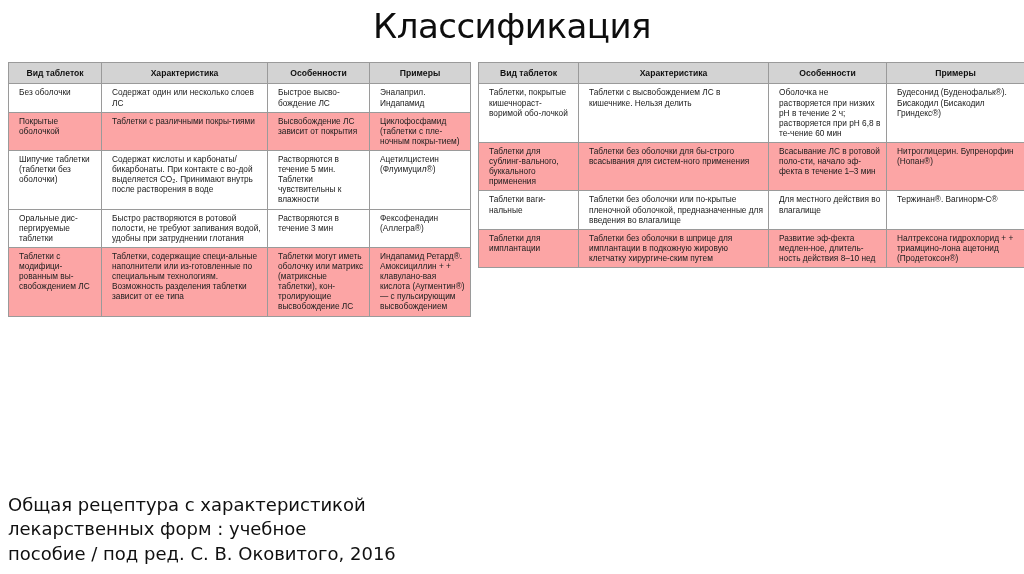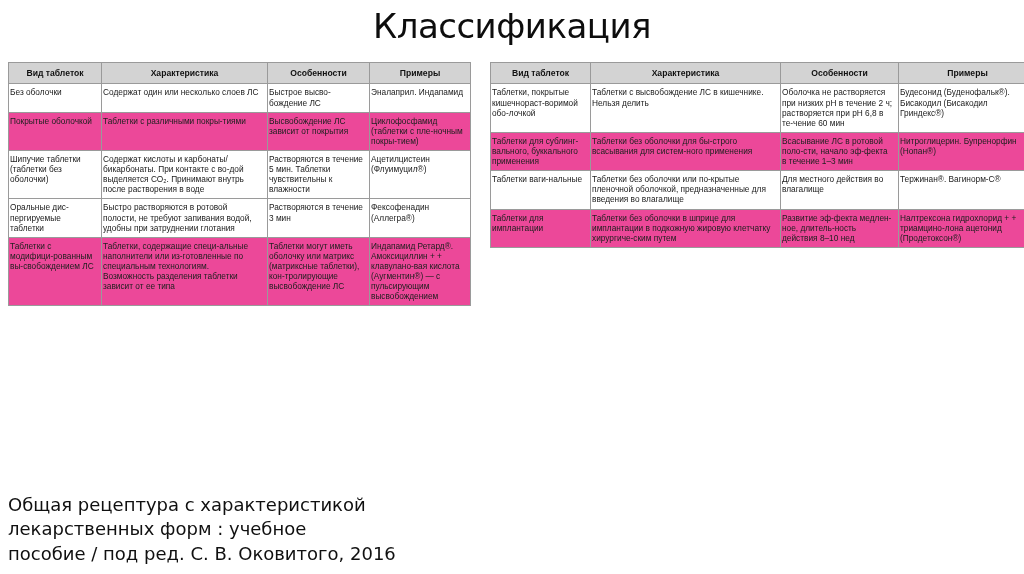--- a/index.html
+++ b/index.html
@@ -32,21 +32,21 @@
 
   
   .tables-wrap {
     position: absolute;
     top: 62px;
     left: 0;
     right: 0;
     display: flex;
     align-items: flex-start;
     justify-content: space-between;
-    gap: 12px;
+    gap: 0;
   }
   .table-block {
     box-sizing: border-box;
   }
   .table-block.left {
     margin-left: 8px;
     width: 462px;
   }
   .table-block.right {
     margin-left: 8px;
@@ -58,38 +58,38 @@
     width: 100%;
     table-layout: fixed;
     background: #ffffff;
     border: 1px solid #8e8e8e;
   }
   table.cls th,
   table.cls td {
     border: 1px solid #9a9a9a;
     vertical-align: top;
     text-align: left;
-    padding: 3px 5px 4px 1px;
+    padding: 3px 5px 4px 10px;
     line-height: 1.22;
   }
   table.cls thead th {
     background: #d3d3d3;
     text-align: center;
     font-weight: bold;
     font-size: 8.6px;
     padding: 5px 3px 5px 3px;
     color: #111;
     white-space: nowrap;
   }
   table.cls tbody td {
     font-size: 8.3px;
     color: #202020;
   }
   tr.shade td {
-    background: #ec4899;
+    background: #fca5a5;
   }
   tr.plain td {
     background: #ffffff;
   }
 
   
   table.left-tbl col.c0 { width: 93px; }
   table.left-tbl col.c1 { width: 166px; }
   table.left-tbl col.c2 { width: 102px; }
   table.left-tbl col.c3 { width: 101px; }
@@ -183,21 +183,21 @@
         <tr>
           <th>Вид таблеток</th>
           <th>Характеристика</th>
           <th>Особенности</th>
           <th>Примеры</th>
         </tr>
       </thead>
       <tbody>
         <tr class="plain">
           <td>Таблетки, покрытые кишечнораст-воримой обо-лочкой</td>
-          <td>Таблетки с высвобождение ЛС в кишечнике. Нельзя делить</td>
+          <td>Таблетки с высвобождением ЛС в кишечнике. Нельзя делить</td>
           <td>Оболочка не растворяется при низких pH в течение 2 ч; растворяется при pH 6,8 в те-чение 60 мин</td>
           <td>Будесонид (Буденофальк®). Бисакодил (Бисакодил Гриндекс®)</td>
         </tr>
         <tr class="shade">
           <td>Таблетки для сублинг-вального, буккального применения</td>
           <td>Таблетки без оболочки для бы-строго всасывания для систем-ного применения</td>
           <td>Всасывание ЛС в ротовой поло-сти, начало эф-фекта в течение 1–3 мин</td>
           <td>Нитроглицерин. Бупренорфин (Нопан®)</td>
         </tr>
         <tr class="plain">

